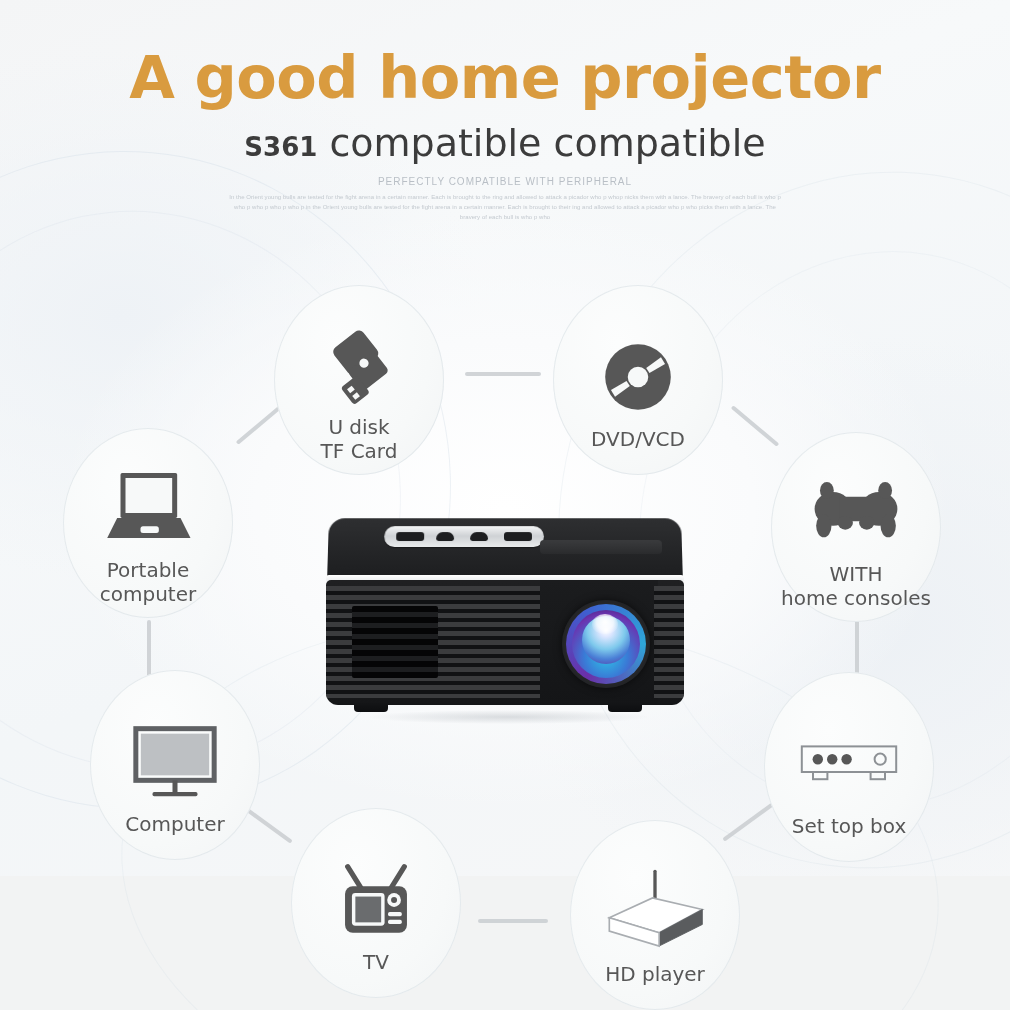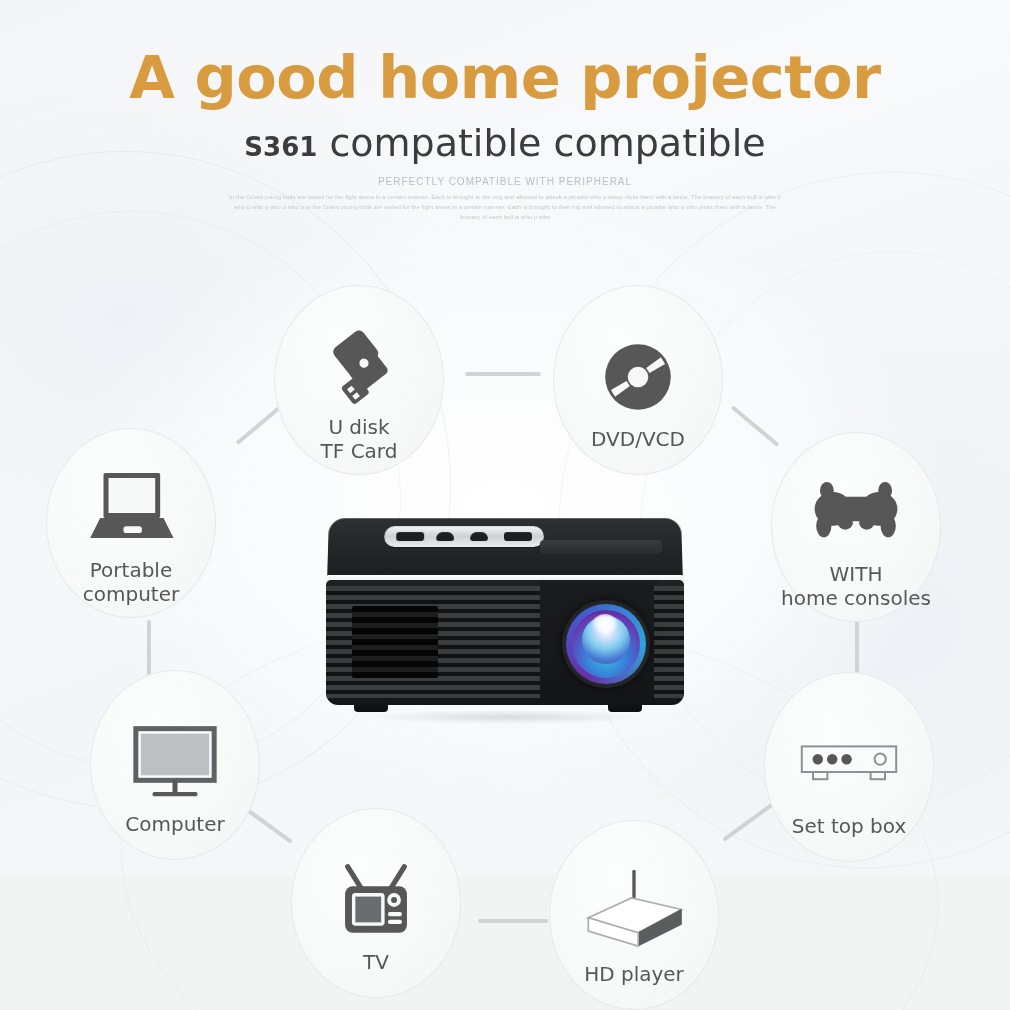--- a/index.html
+++ b/index.html
@@ -69,24 +69,24 @@
     font-size:20px; line-height:1.22;
     font-family:"DejaVu Sans", sans-serif;
   }
   .node .lbl span { display:block; }
 
   
   #n-udisk   { left:274px; top:285px; }
   #n-dvd     { left:553px; top:285px; }
   #n-game    { left:771px; top:432px; }
   #n-stb     { left:764px; top:672px; }
-  #n-hd      { left:549px; top:820px; }
+  #n-hd      { left:570px; top:820px; }
   #n-tv      { left:291px; top:808px; }
   #n-comp    { left:90px;  top:670px; }
-  #n-laptop  { left:46px;  top:428px; }
+  #n-laptop  { left:63px;  top:428px; }
 
   
   .conn { position:absolute; background:#c9cdd0; border-radius:2px; opacity:.85; }
 
   
   #projector { position:absolute; left:318px; top:518px; width:374px; height:205px; }
   .pj-top {
     position:absolute; left:10px; top:0; width:354px; height:62px;
     background:linear-gradient(180deg,#2e2f31 0%,#242527 55%,#1c1d1f 100%);
     border-radius:16px 16px 5px 5px;

